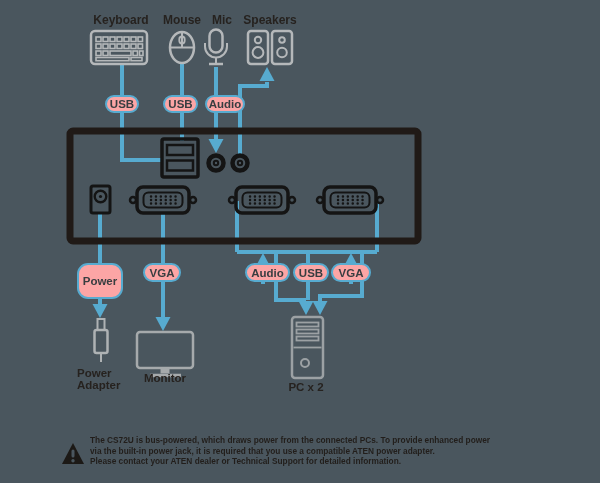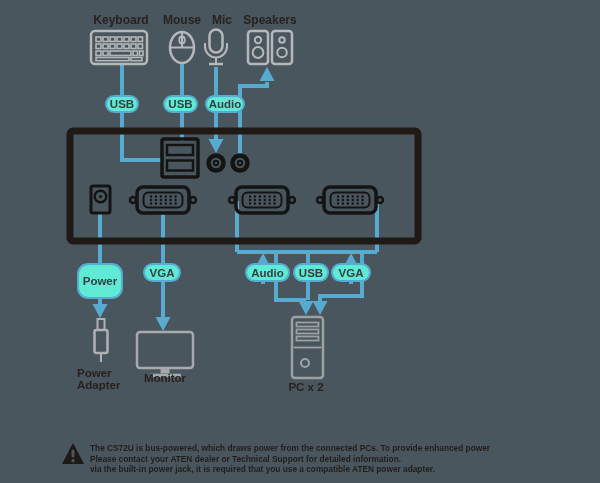--- a/index.html
+++ b/index.html
@@ -1,26 +1,26 @@
 <!DOCTYPE html>
 <html><head>
 <meta charset="utf-8">
 <style>
   html,body{margin:0;padding:0;background:#4a565e;}
   .canvas{position:relative;width:600px;height:483px;background:#4a565e;overflow:hidden;
           font-family:"Liberation Sans",sans-serif;}
   .layer{position:absolute;left:0;top:0;}
   .lbl{position:absolute;font-weight:bold;font-size:12px;color:#26221f;transform:translateX(-50%);white-space:nowrap;}
   .lbl2{position:absolute;font-weight:bold;font-size:11.5px;color:#26221f;text-align:left;line-height:11.5px;}
-  .pill{position:absolute;box-sizing:border-box;background:#5eead4;border:2.5px solid #57abd0;
+  .pill{position:absolute;box-sizing:border-box;background:#fca5a5;border:2.5px solid #57abd0;
         border-radius:11px;display:flex;align-items:center;justify-content:center;
         font-weight:bold;font-size:11.5px;color:#383d40;}
   .title{position:absolute;left:424px;top:171px;font-size:13px;font-weight:600;color:#2e343a;letter-spacing:.2px;}
   .note{position:absolute;left:90px;top:435px;width:460px;font-size:8.3px;line-height:10.7px;
-        font-weight:bold;color:#221e1b;margin-top:8px;}
+        font-weight:bold;color:#221e1b;}
   .note div{white-space:nowrap;}
 </style>
 </head>
 <body>
 
 <div class="canvas">
 
   <svg class="layer" width="600" height="483" viewBox="0 0 600 483">
 
     <g stroke="#57abd0" stroke-width="4" fill="none">
@@ -199,17 +199,17 @@
   <div class="pill" style="left:245px;top:263px;width:45px;height:19px;">Audio</div>
   <div class="pill" style="left:293px;top:263px;width:36px;height:19px;">USB</div>
   <div class="pill" style="left:331px;top:263px;width:40px;height:19px;">VGA</div>
 
   <div class="lbl2" style="left:77px;top:368px;width:48px;">Power Adapter</div>
   <div class="lbl" style="left:165px;top:372px;font-size:11.5px;">Monitor</div>
   <div class="lbl" style="left:306px;top:381px;font-size:11.5px;">PC x 2</div>
 
   <div class="note">
     <div>The CS72U is bus-powered, which draws power from the connected PCs. To provide enhanced power</div>
+    <div>via the built-in power jack, it is required that you use a compatible ATEN power adapter.</div>
     <div>Please contact your ATEN dealer or Technical Support for detailed information.</div>
-    <div>via the built-in power jack, it is required that you use a compatible ATEN power adapter.</div>
   </div>
 
 </div>
 
 </body></html>

